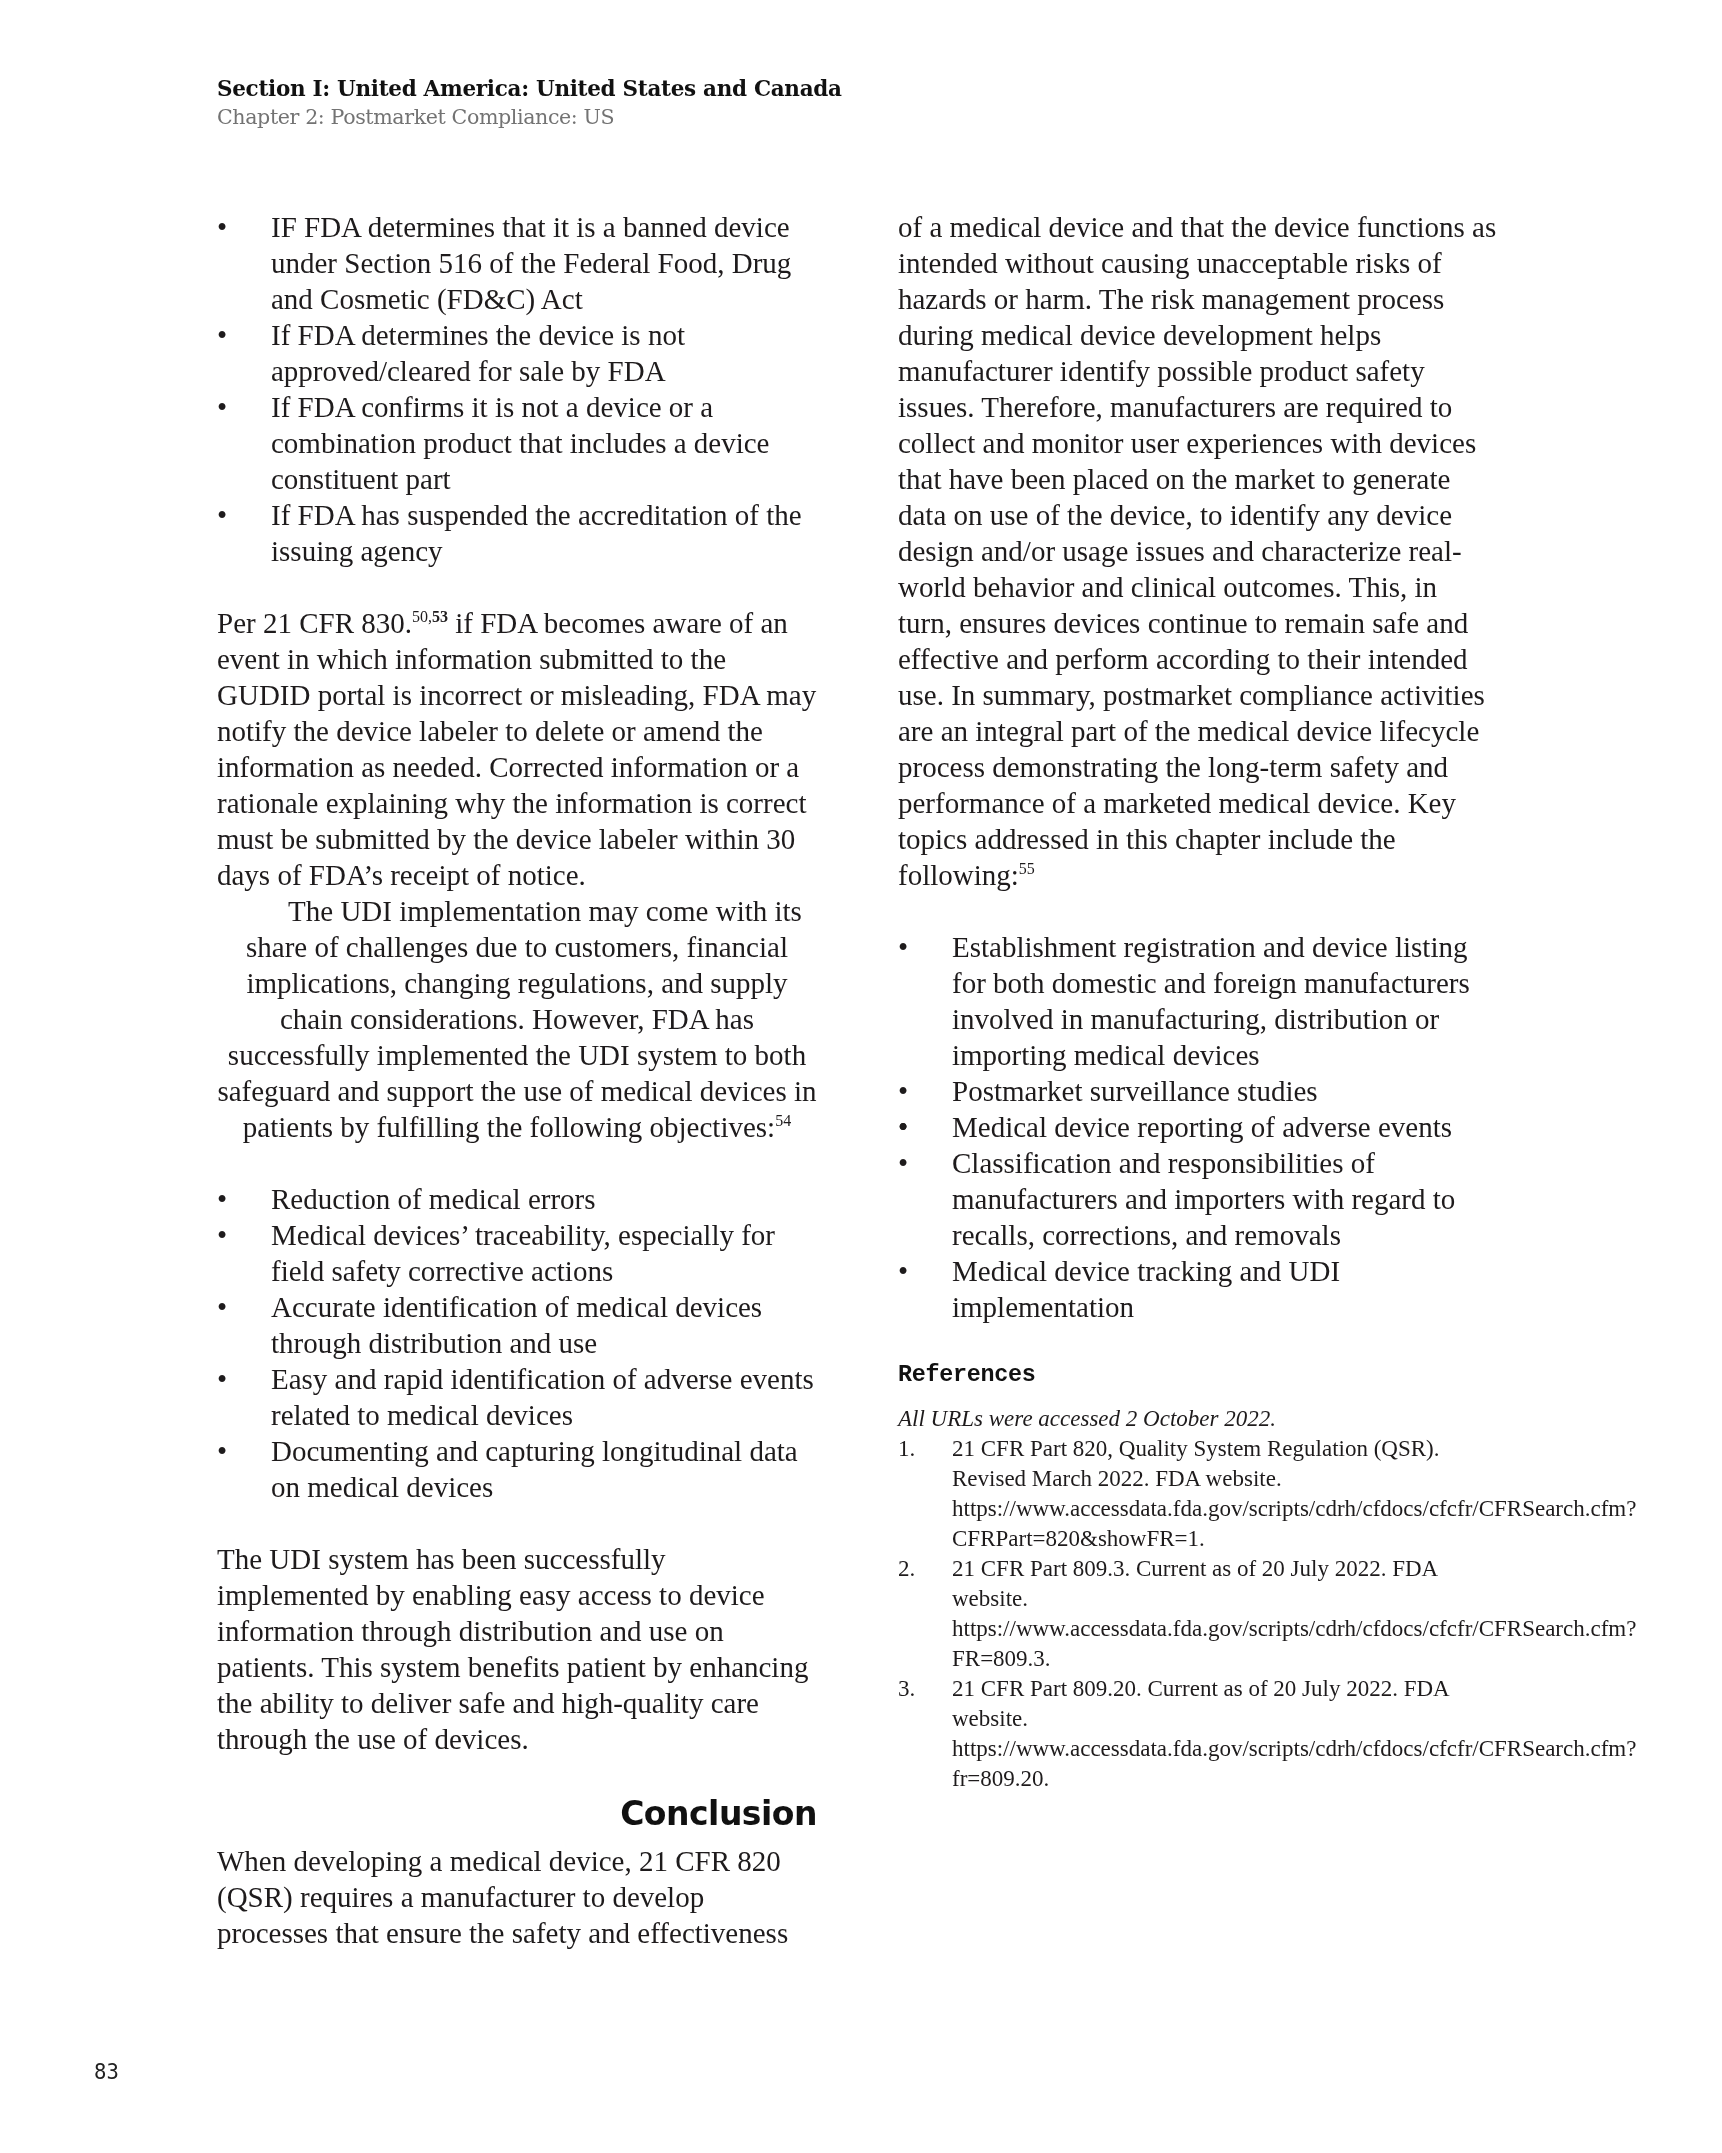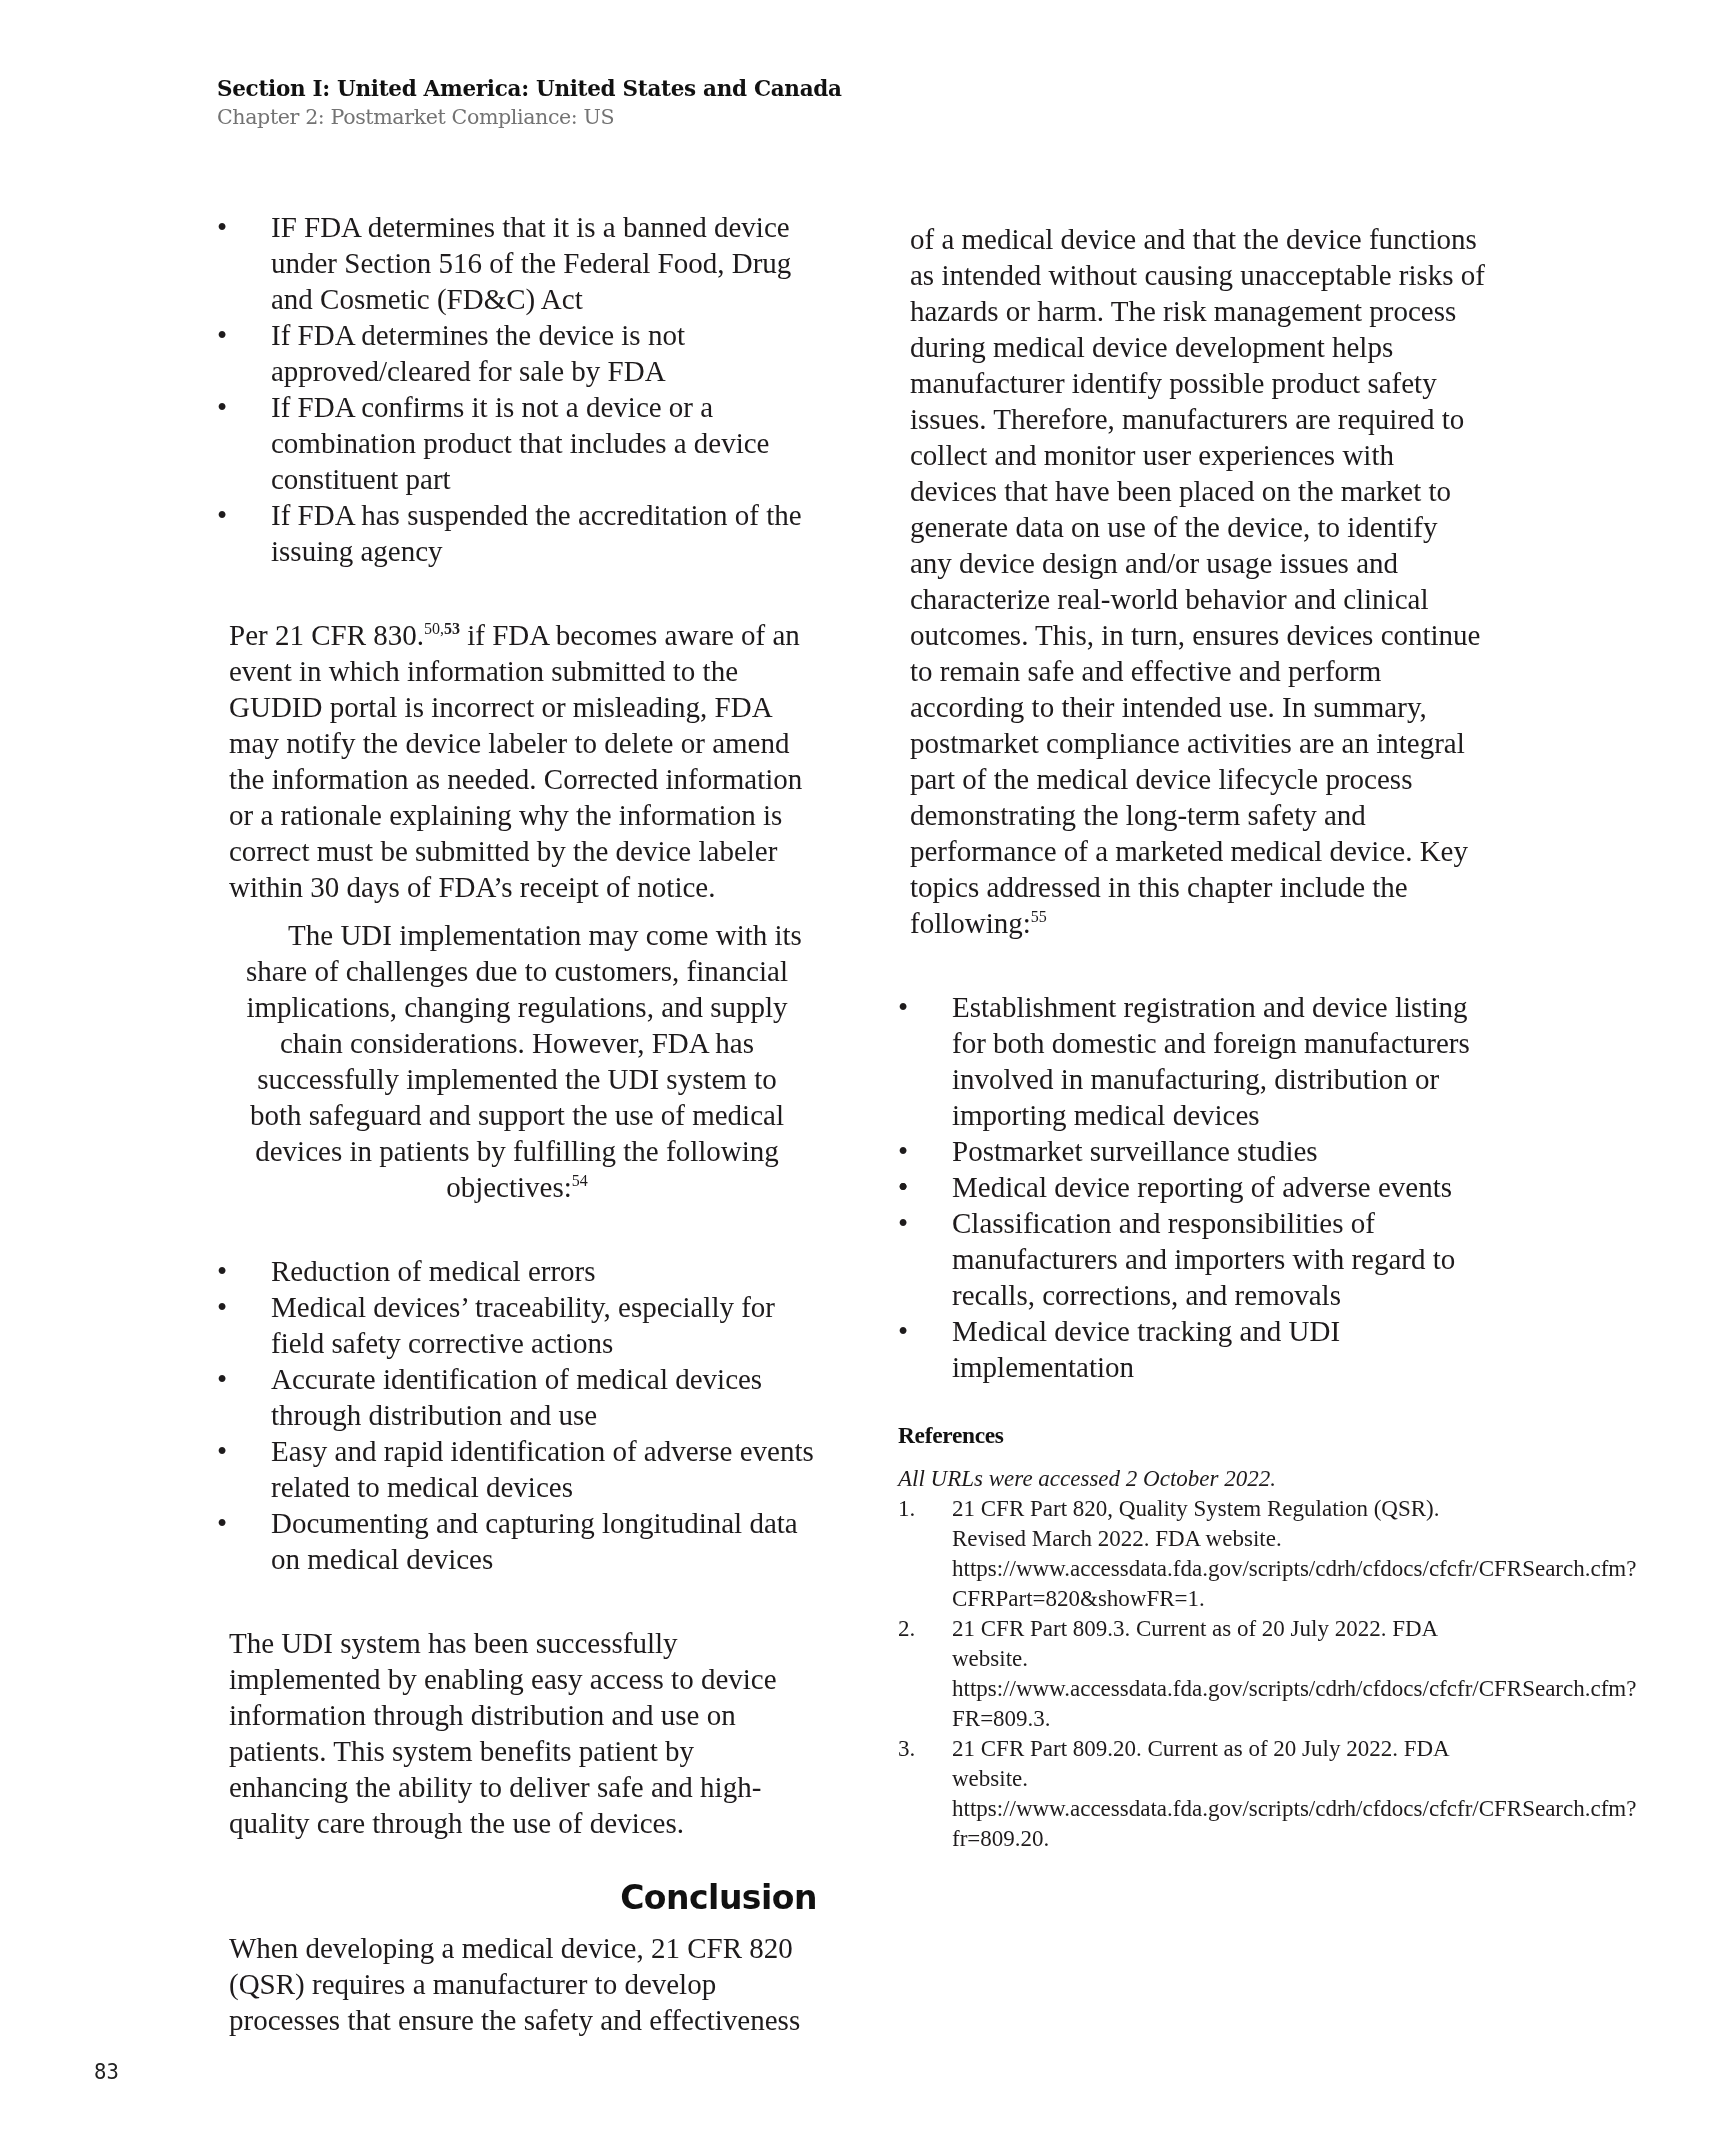--- a/index.html
+++ b/index.html
@@ -6,33 +6,33 @@
     body { width: 1722px; height: 2153px; position: relative; overflow: hidden; color: #231f20; }
 
     .running-head { position: absolute; left: 217px; top: 75px; }
     .rh-section { font-family: "DejaVu Serif", serif; font-weight: bold; font-size: 21.5px; line-height: 28px; color: #111; letter-spacing: -0.3px; }
     .rh-chapter { font-family: "DejaVu Serif", serif; font-size: 20.6px; line-height: 28px; color: #737373; letter-spacing: -0.4px; font-weight: normal; }
 
     .col { position: absolute; top: 209px; font-family: "Liberation Serif", "DejaVu Serif", serif; font-size: 29px; line-height: 36px; color: #1e1b1c; }
     .col-left { left: 217px; width: 600px; }
     .col-right { left: 898px; width: 600px; }
 
-    p { margin: 12px; }
+    p { margin: 0; }
     .indent { text-indent: 56px; text-align: center; }
     ul.bl { list-style: none; margin: 0; padding: 0; }
     ul.bl li { position: relative; padding-left: 54px; }
     ul.bl li .dot { position: absolute; left: 0; top: 0; width: 19px; }
     .col-right ul.bl li { padding-left: 54px; }
     .gap { height: 36px; }
     sup { font-size: 16px; line-height: 0; vertical-align: 11.2px; }
 
     h2.conclusion { font-family: "DejaVu Sans", sans-serif; font-weight: bold; font-size: 33px; line-height: 41px; margin: 36px 0 9.4px 0; letter-spacing: -0.5px; color: #111; text-align: right; }
 
     .refs { margin-top: 34px; }
-    .refs h3 { font-family: Liberation Serif, serif; font-weight: bold; font-size: 23.4px; line-height: 32px; margin: 0 0 13px 0; letter-spacing: -0.3px; color: #111; }
+    .refs h3 { font-family: Liberation Mono, monospace; font-weight: bold; font-size: 23.4px; line-height: 32px; margin: 0 0 13px 0; letter-spacing: -0.3px; color: #111; }
     .refs .note { font-style: italic; font-size: 23px; line-height: 30px; }
     ol.reflist { list-style: none; margin: 0; padding: 0; font-size: 23px; line-height: 30px; }
     ol.reflist li { position: relative; padding-left: 54px; }
     ol.reflist li .num { position: absolute; left: 0; top: 0; }
 
     .page-number { position: absolute; left: 94px; top: 2060px; font-family: "DejaVu Sans Mono", monospace; font-size: 20.6px; color: #222; }
   </style>
 </head>
 <body>
 

